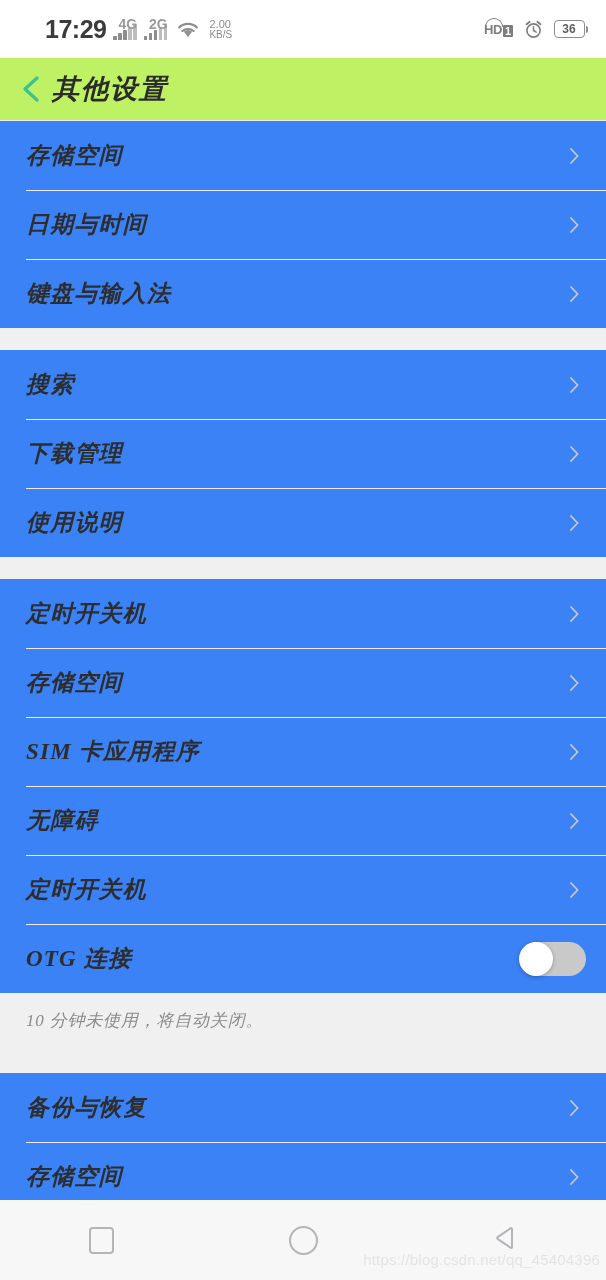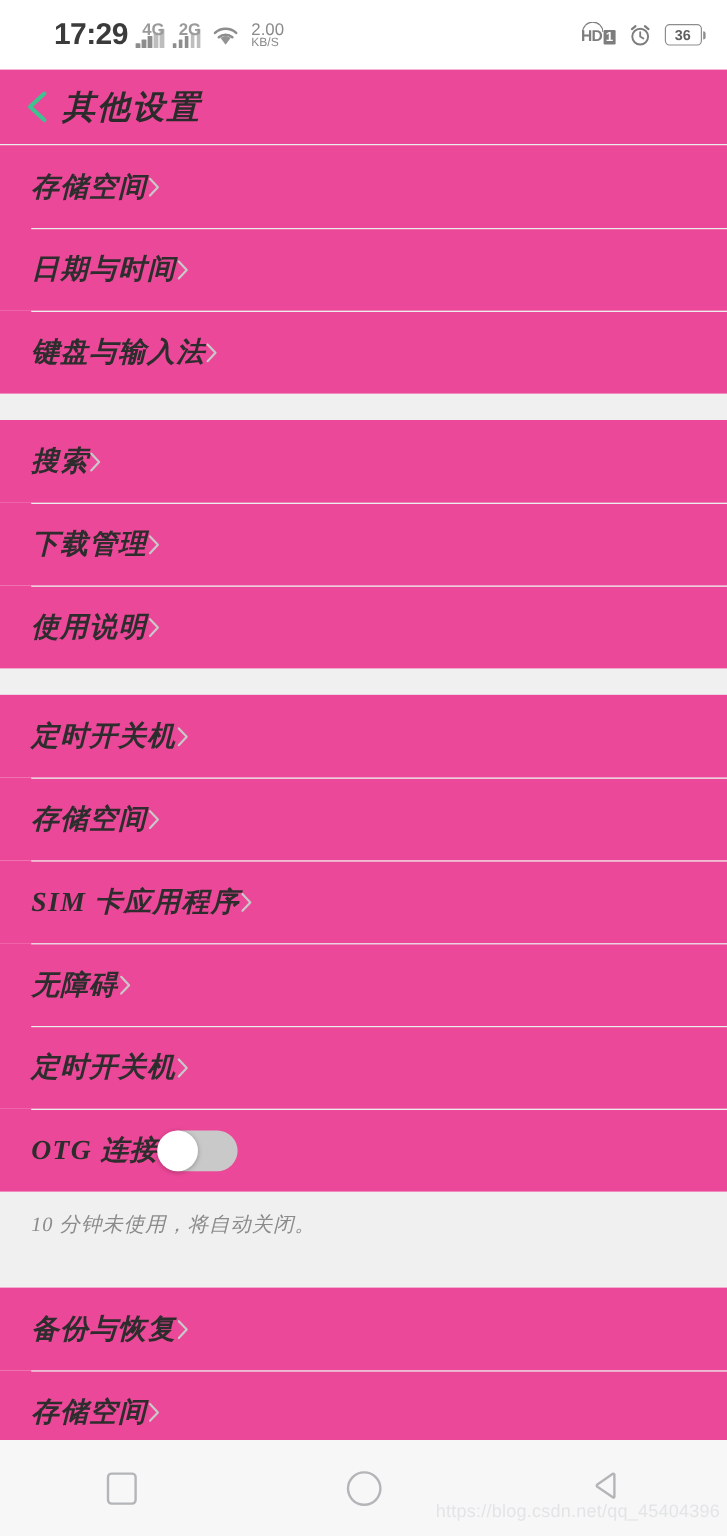--- a/index.html
+++ b/index.html
@@ -80,21 +80,21 @@
     margin-left: 2px;
   }
   .wifi-icon svg { display:block; }
 
   .speed {
     line-height: 1.0;
     margin-left: 2px;
     color: #8a8a8a;
     font-family: "Liberation Sans", sans-serif;
   }
-  .speed .v { font-size: 14px; display:block; font-weight: 500;}
+  .speed .v { font-size: 11px; display:block; font-weight: 500;}
   .speed .u { font-size: 10px; display:block; }
 
   .status-right {
     display: flex;
     align-items: center;
     gap: 11px;
   }
   .hd-icon {
     display: flex;
     align-items: flex-end;
@@ -150,21 +150,21 @@
     border-radius: 0 2px 2px 0;
     margin-left: 1px;
   }
 
   
   .header {
     height: 62px;
     display: flex;
     align-items: center;
     padding-left: 18px;
-    background: #ec4899;
+    background: #bef264;
   }
   .back-chevron {
     width: 26px;
     height: 30px;
     margin-right: 8px;
     flex: none;
   }
   .header-title {
     font-size: 27px;
     color: #2b2b2b;
@@ -179,24 +179,25 @@
     background: #f0f0f0;
   }
   .group {
     background: #ffffff;
   }
   .group.first { border-top: 1px solid #ececec; }
   .row {
     height: 69px;
     display: flex;
     align-items: center;
+    justify-content: space-between;
     padding: 0 18px 0 26px;
     box-sizing: border-box;
     position: relative;
-    background: #ec4899;
+    background: #3b82f6;
   }
   .row + .row::before {
     content: "";
     position: absolute;
     left: 26px;
     right: 0;
     top: 0;
     height: 1px;
     background: #ededed;
   }

